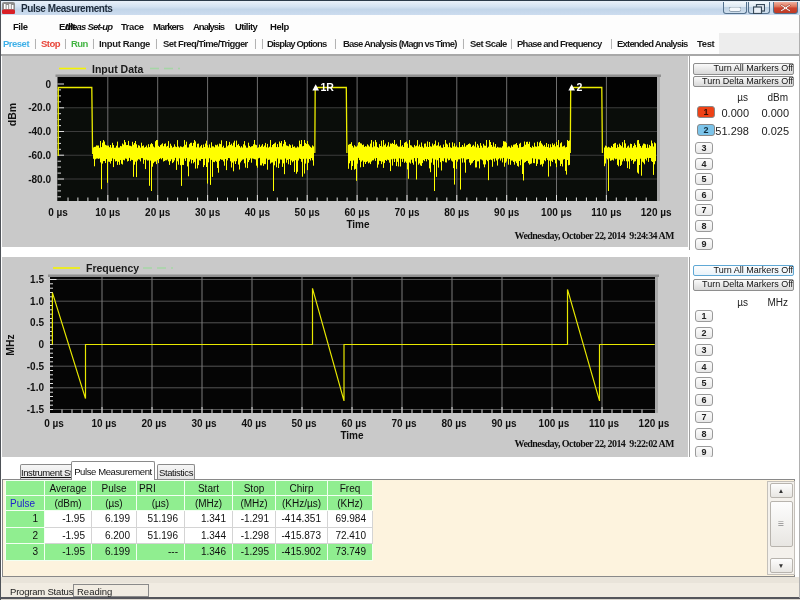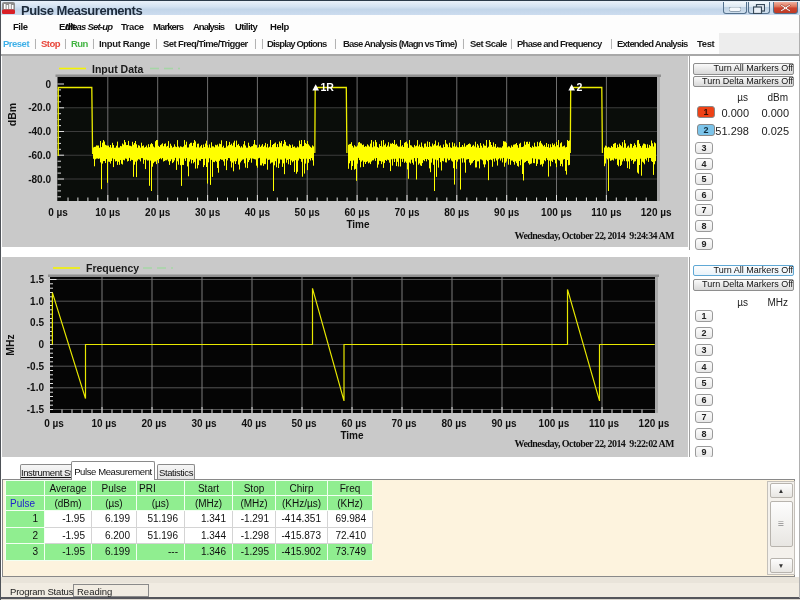--- a/index.html
+++ b/index.html
@@ -1,20 +1,20 @@
 <!DOCTYPE html>
 <html><head>
 <meta charset="utf-8">
 <style>
 html,body{margin:0;padding:0;}
 body{width:800px;height:600px;position:relative;background:#fff;font-family:"Liberation Sans",sans-serif;overflow:hidden;}
 .abs{position:absolute;}
 
 #titlebar{left:0;top:0;width:800px;height:15px;background:linear-gradient(#e8f0f9,#d3e2f2 40%,#c2d5e9 60%,#ccdcef);border-top:1px solid #2a3a4a;box-sizing:border-box;}
-#title{left:21px;top:2.5px;font-size:13px;letter-spacing:-0.45px;font-weight:bold;color:#1c2a3a;}
+#title{left:21px;top:2.5px;font-size:10px;letter-spacing:-0.45px;font-weight:bold;color:#1c2a3a;}
 .winbtn{top:2px;height:12px;border:1px solid #54718d;border-top:none;border-radius:0 0 3px 3px;box-sizing:border-box;}
 #btnmin{left:723px;width:24px;background:linear-gradient(#f2f7fb,#dce8f3 45%,#c0d2e4 50%,#cfdfee);}
 #btnmax{left:748px;width:22px;background:linear-gradient(#f2f7fb,#dce8f3 45%,#c0d2e4 50%,#cfdfee);}
 #btnclose{left:773px;width:25px;background:linear-gradient(#f0b0a0,#e07a60 40%,#cf4430 55%,#c03a24);}
 
 #menubar{left:1px;top:15px;width:798px;height:18px;background:#fdfdfd;}
 .mi{top:4px;font-size:9.5px;color:#111;font-weight:600;}
 #toolbar{left:1px;top:33px;width:798px;height:21px;background:#fdfdfd;}
 #tbgrey{left:719px;top:33px;width:80px;height:21px;background:#ededed;}
 .ti{top:5px;font-size:9.5px;font-weight:bold;color:#1a1a1a;letter-spacing:-0.35px;white-space:nowrap;}

